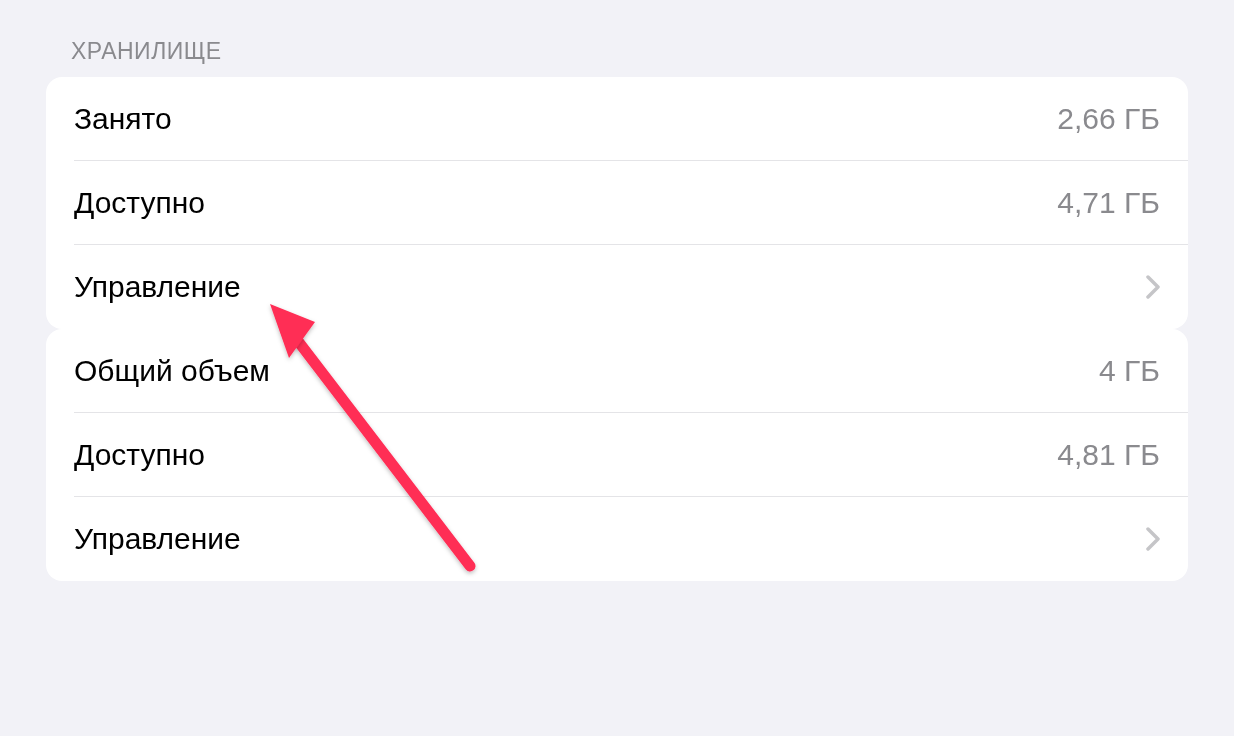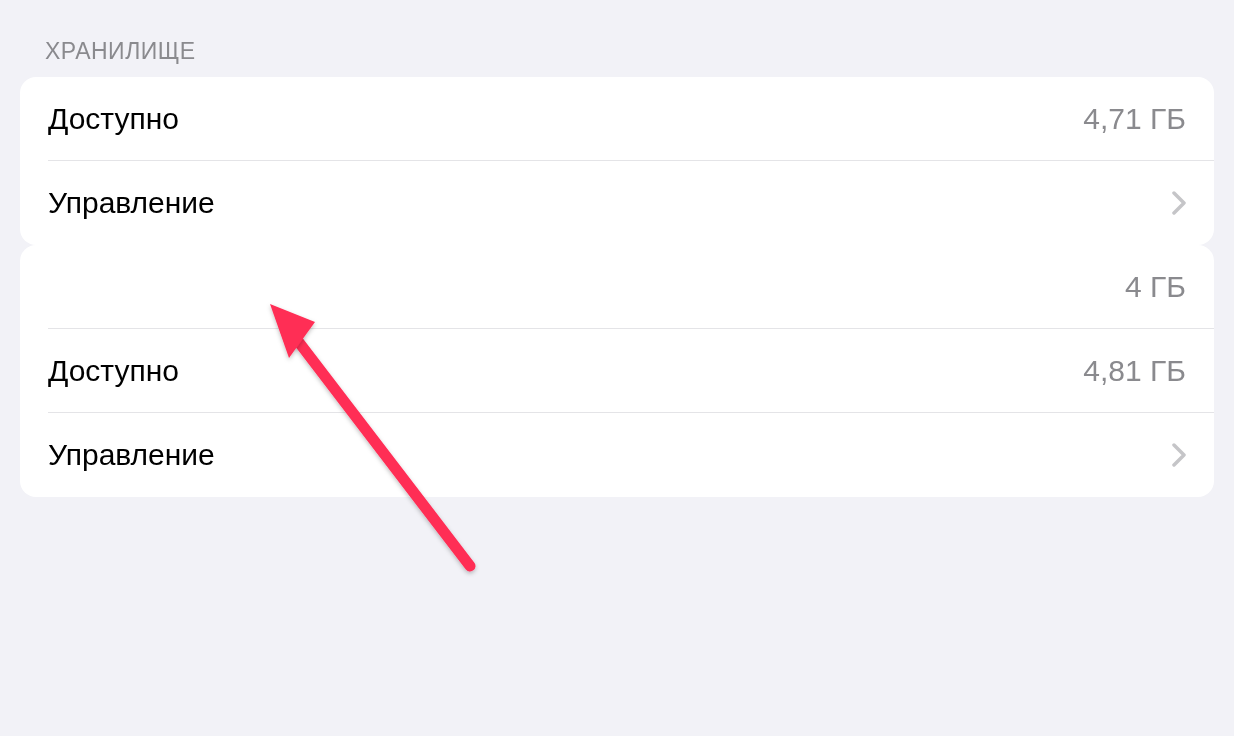--- a/index.html
+++ b/index.html
@@ -8,21 +8,21 @@
       box-sizing: border-box;
     }
     body {
       font-family: -apple-system, BlinkMacSystemFont, "Segoe UI", "Helvetica Neue", Arial, sans-serif;
       background: #f2f2f7;
       width: 1234px;
       height: 736px;
       overflow: hidden;
     }
     .container {
-      padding: 0 20px;
+      padding: 0 46px;
     }
     .section-header {
       font-size: 23px;
       font-weight: 400;
       color: #8a8a8e;
       letter-spacing: 0.5px;
       padding: 38px 25px 12px 25px;
       text-transform: uppercase;
     }
     .section-group {
@@ -70,35 +70,40 @@
     }
   </style>
 </head>
 <body>
 
 <div class="container">
 
   <div class="section-header">ХРАНИЛИЩЕ</div>
   <div class="section-group">
     <div class="row">
+      <span class="row-label">Занято</span>
+      <span class="row-value">2,66 ГБ</span>
+    </div>
+    <div class="row">
       <span class="row-label">Доступно</span>
       <span class="row-value">4,71 ГБ</span>
     </div>
     <div class="row">
       <span class="row-label">Управление</span>
       <span class="chevron">
         <svg width="14" height="24" viewBox="0 0 14 24" fill="none">
           <path d="M2 2 L12 12 L2 22" stroke="#c5c5c8" stroke-width="3.5" stroke-linecap="round" stroke-linejoin="round"></path>
         </svg>
       </span>
     </div>
   </div>
 
   <div class="section-group">
     <div class="row">
+      <span class="row-label">Общий объем</span>
       <span class="row-value">4 ГБ</span>
     </div>
     <div class="row">
       <span class="row-label">Доступно</span>
       <span class="row-value">4,81 ГБ</span>
     </div>
     <div class="row">
       <span class="row-label">Управление</span>
       <span class="chevron">
         <svg width="14" height="24" viewBox="0 0 14 24" fill="none">

